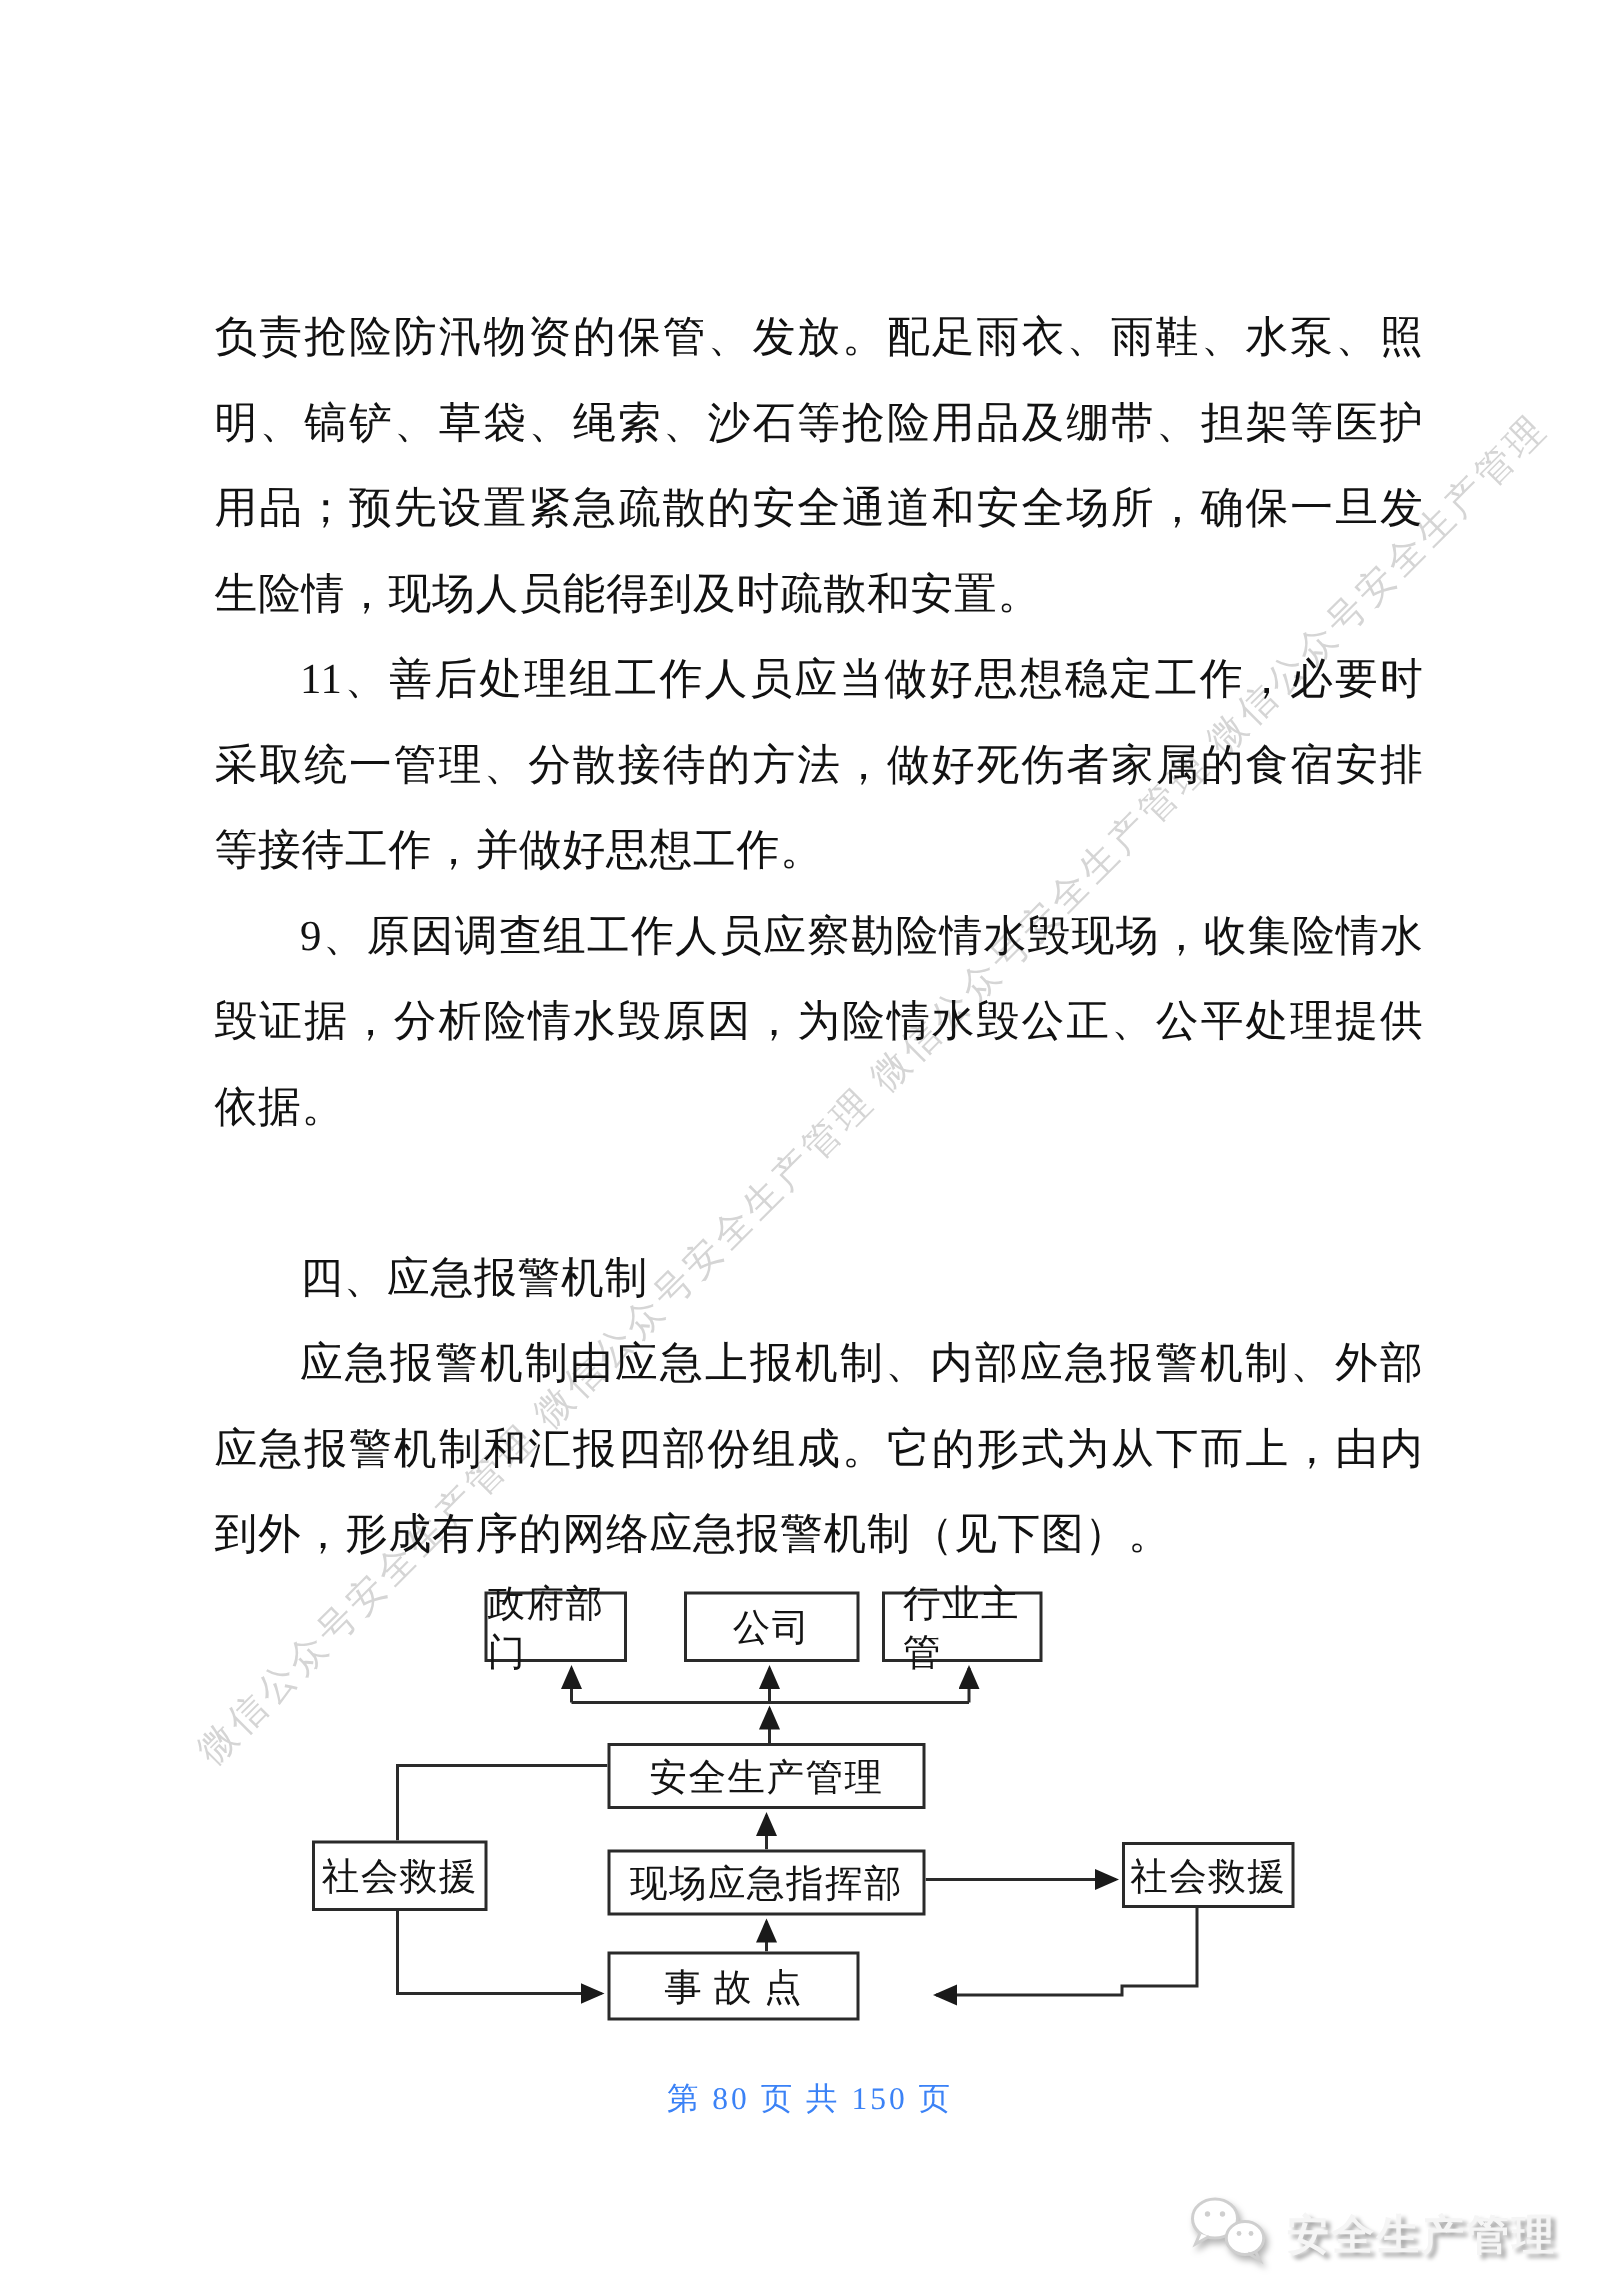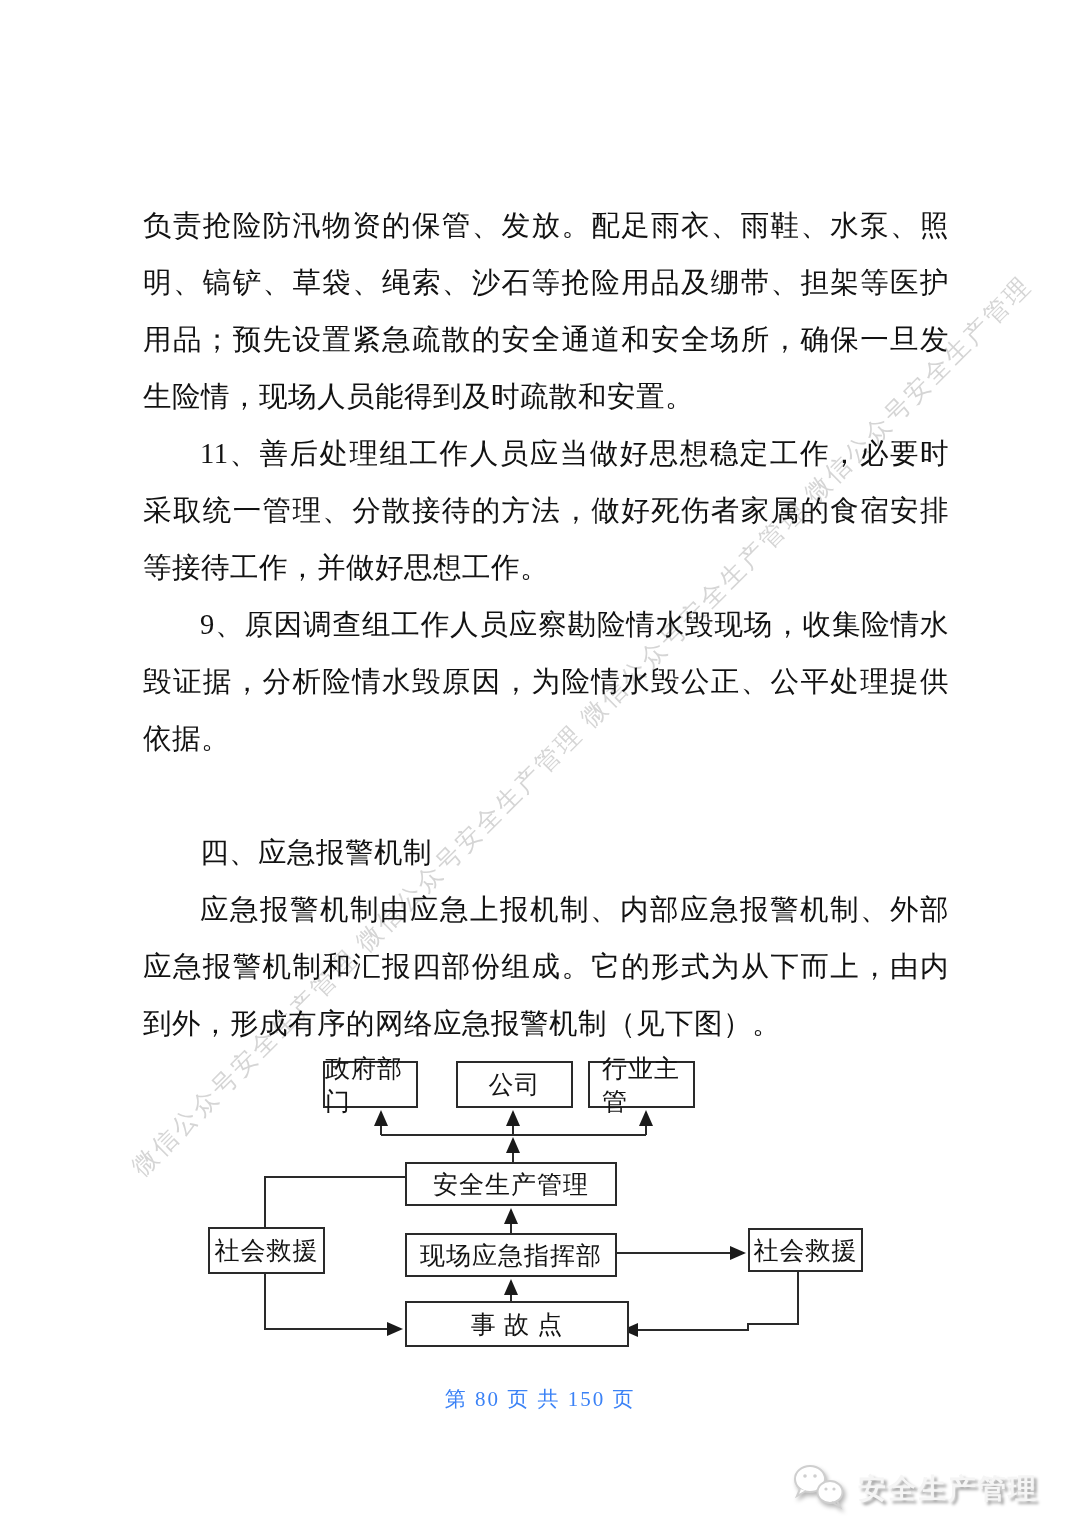--- a/index.html
+++ b/index.html
@@ -142,21 +142,21 @@
       </g>
     </svg>
 
     <div class="fbox" style="left:323px; top:1061px; width:95px; height:47px;">政府部门</div>
     <div class="fbox" style="left:456px; top:1061px; width:117px; height:47px;">公司</div>
     <div class="fbox" style="left:588px; top:1061px; width:107px; height:47px;padding-left:12px;">行业主管</div>
     <div class="fbox" style="left:405px; top:1162px; width:212px; height:44px;">安全生产管理</div>
     <div class="fbox" style="left:208px; top:1227px; width:117px; height:47px;">社会救援</div>
     <div class="fbox" style="left:405px; top:1233px; width:212px; height:44px;">现场应急指挥部</div>
     <div class="fbox" style="left:748px; top:1228px; width:115px; height:44px;">社会救援</div>
-    <div class="fbox" style="left:405px; top:1301px; width:224px; height:46px;">事  故  点</div>
+    <div class="fbox" style="left:405px; top:1301px; width:168px; height:46px;">事  故  点</div>
   </div>
 
   <div class="page-number">第 80 页 共 150 页</div>
 
   <div class="footer-brand">
     <span>
       <svg class="wechat-icon-svg" width="58" height="50" viewBox="0 0 58 50">
         <g fill="#ffffff" stroke="#cfcfcf" stroke-width="2">
           <ellipse cx="20" cy="17" rx="15" ry="13"></ellipse>
           <path d="M10,27 L7,34 L16,29 Z" stroke="none" fill="#ffffff"></path>

